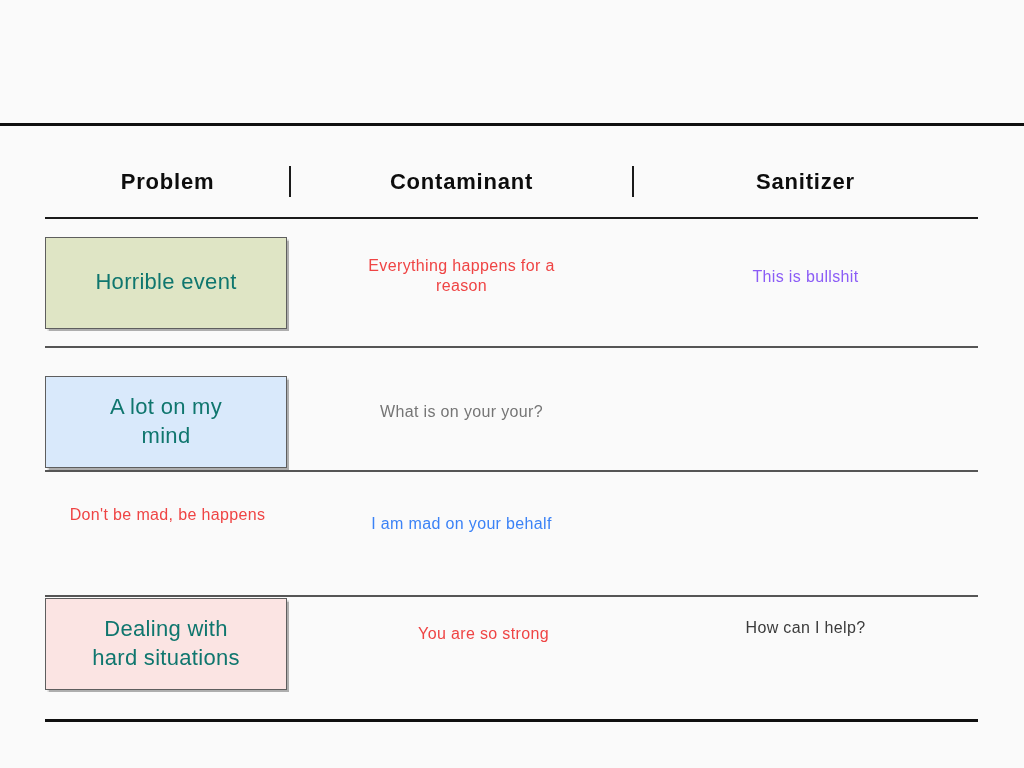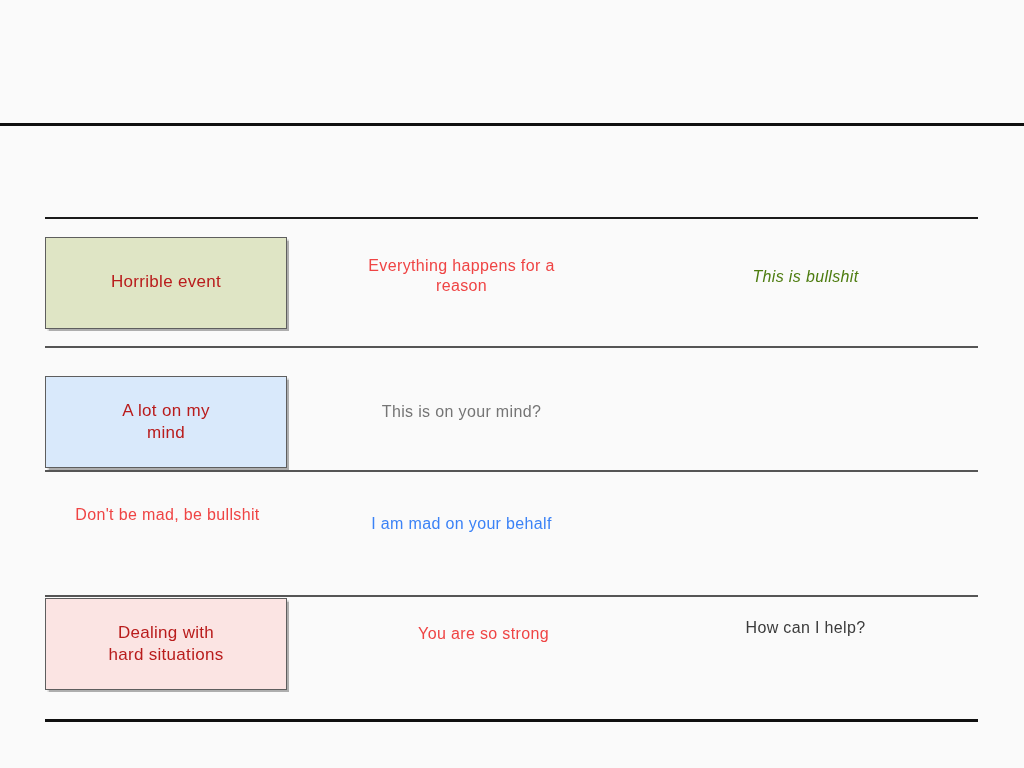--- a/index.html
+++ b/index.html
@@ -43,21 +43,21 @@
   .r3 { top: 472px; height: 123px; }
   .r4 { top: 598px; height: 92px; }
 
   .pbox {
     width: 242px; height: 92px; box-sizing: border-box;
     border: 1px solid #5e5e5e;
     box-shadow: 1.5px 1.5px 1px rgba(0,0,0,0.30);
     display: flex; align-items: center; justify-content: center;
   }
   .box-label {
-    font-size: 17px; color: #b91c1c; letter-spacing: 0.3px;
+    font-size: 22px; color: #0f766e; letter-spacing: 0.3px;
     line-height: 1.3; text-align: center; white-space: pre-line;
   }
   .cell-text {
     font-size: 16px; color: #ef4444; letter-spacing: 0.35px;
     line-height: 1.22; text-align: center; white-space: pre-line;
     justify-self: center; max-width: 300px;
   }
   .r1 .mid { transform: translateY(-7px); }
   .r1 .san { transform: translateY(-6px); }
   .r2 .mid { transform: translateY(-18px); }
@@ -67,46 +67,59 @@
   .r4 .mid { transform: translateY(-10px); margin-left: 44px; }
   .r4 .san { transform: translateY(-16px); }
 </style>
 </head>
 <body>
 
 <div class="canvas">
 
   <div class="top-rule"></div>
 
+  <div class="header-row">
+    <div class="h-cell">
+      <span class="h-label">Problem</span>
+    </div>
+    <div class="h-cell">
+      <span class="h-label">Contaminant</span>
+    </div>
+    <div class="h-cell">
+      <span class="h-label">Sanitizer</span>
+    </div>
+    <div class="h-div h-div-1"></div>
+    <div class="h-div h-div-2"></div>
+  </div>
 
   <div class="head-rule"></div>
 
   <div class="row r1">
     <div class="pbox" style="background: rgb(223, 229, 197);">
       <span class="box-label">Horrible event</span>
     </div>
     <div class="cell-text mid">Everything happens for a
 reason</div>
-    <div class="cell-text san" style="color: #4d7c0f; font-style: italic;">This is bullshit</div>
+    <div class="cell-text san" style="color: #8b5cf6;">This is bullshit</div>
   </div>
 
   <div class="sep sep-1"></div>
 
   <div class="row r2">
     <div class="pbox" style="background: rgb(217, 233, 251);">
       <span class="box-label">A lot on my
 mind</span>
     </div>
-    <div class="cell-text san" style="color: rgb(117, 117, 117);">This is on your mind?</div>
+    <div class="cell-text san" style="color: rgb(117, 117, 117);">What is on your your?</div>
   </div>
 
   <div class="sep sep-2"></div>
 
   <div class="row r3">
-    <div class="cell-text mid">Don't be mad, be bullshit</div>
+    <div class="cell-text mid">Don't be mad, be happens</div>
     <div class="cell-text san" style="color: #3b82f6;">I am mad on your behalf</div>
   </div>
 
   <div class="sep sep-3"></div>
 
   <div class="row r4">
     <div class="pbox" style="background: rgb(251, 228, 227);">
       <span class="box-label">Dealing with
 hard situations</span>
     </div>

